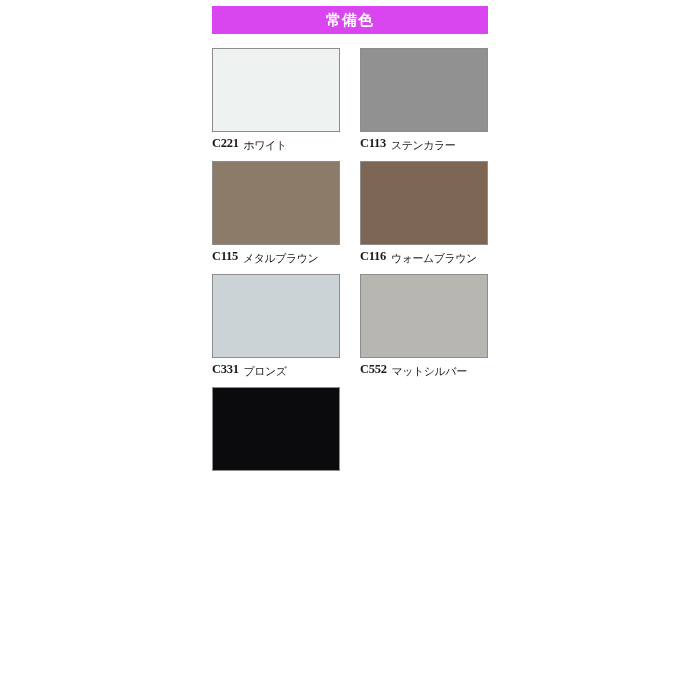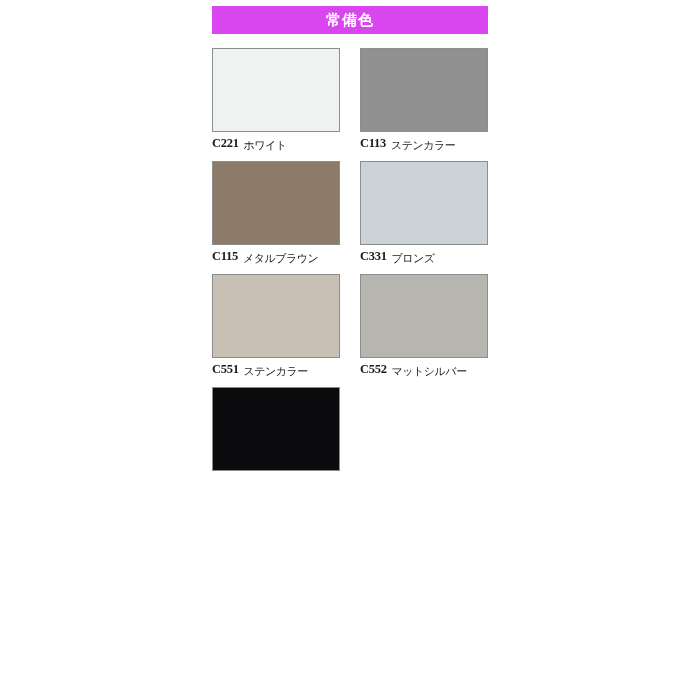--- a/index.html
+++ b/index.html
@@ -130,36 +130,36 @@
       </div>
 
       <div class="swatch-cell">
         <div class="swatch-chip" style="background:#8b7b68;"></div>
         <div class="swatch-caption">
           <span class="swatch-code">C115</span>
           <span class="swatch-name">メタルブラウン</span>
         </div>
       </div>
 
+      <div class="swatch-cell">
+        <div class="swatch-chip" style="background:#7e6655;"></div>
+        <div class="swatch-caption">
+          <span class="swatch-code">C116</span>
+          <span class="swatch-name">ウォームブラウン</span>
+        </div>
+      </div>
 
       <div class="swatch-cell">
         <div class="swatch-chip" style="background:#ccd3d6;"></div>
         <div class="swatch-caption">
           <span class="swatch-code">C331</span>
           <span class="swatch-name">ブロンズ</span>
         </div>
       </div>
 
-      <div class="swatch-cell">
-        <div class="swatch-chip" style="background:#c9c0b5;"></div>
-        <div class="swatch-caption">
-          <span class="swatch-code">C551</span>
-          <span class="swatch-name">ステンカラー</span>
-        </div>
-      </div>
 
       <div class="swatch-cell">
         <div class="swatch-chip" style="background:#b8b6b0;"></div>
         <div class="swatch-caption">
           <span class="swatch-code">C552</span>
           <span class="swatch-name">マットシルバー</span>
         </div>
       </div>
 
       <div class="swatch-cell">

